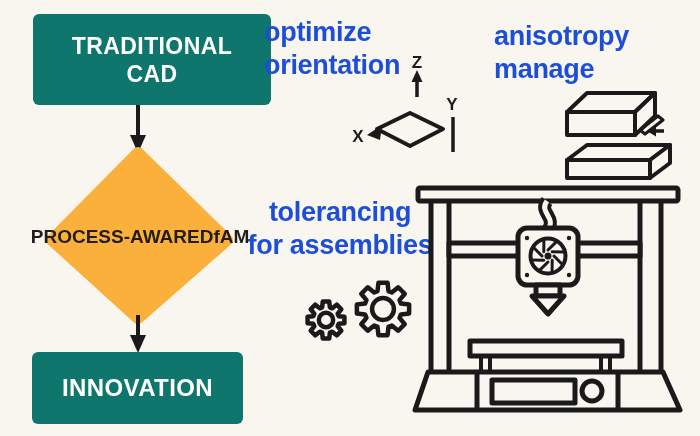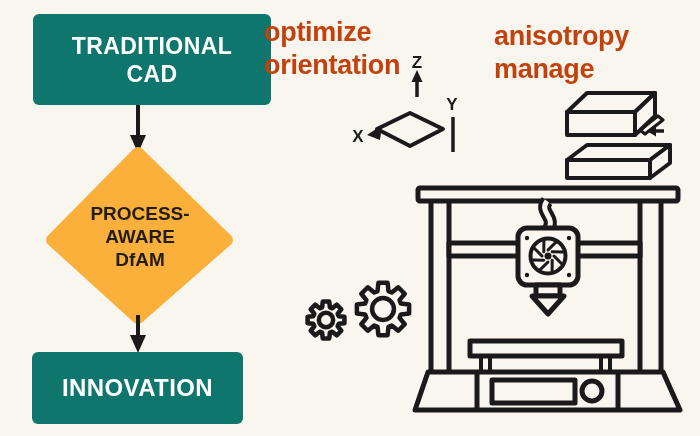--- a/index.html
+++ b/index.html
@@ -13,26 +13,26 @@
     position:absolute;display:flex;align-items:center;justify-content:center;
     text-align:center;font-weight:700;
   }
   .rectnode{
     background:#0f766e;border-radius:6px;color:#ffffff;
     font-size:23px;line-height:28px;letter-spacing:0.4px;
   }
   #node-innovation{font-size:24px;}
   .diamond-wrap{position:absolute;}
   .diamond-label{
-    position:absolute;display:flex;flex-direction:column;align-items:center;justify-content:center;
+    position:absolute;display:flex;flex-direction:row;align-items:center;justify-content:center;
     font-weight:700;font-size:19px;line-height:23px;color:#221d18;text-align:center;
   }
   .ann{
     position:absolute;font-weight:700;font-size:27px;line-height:33px;
-    color:#c2410c;letter-spacing:-0.3px;white-space:nowrap;
+    color:#1d4ed8;letter-spacing:-0.3px;white-space:nowrap;
   }
   .ann-center{text-align:center;}
   svg{position:absolute;display:block;}
   .axis-label{font-family:"Liberation Sans",sans-serif;font-weight:700;font-size:17px;fill:#1a1a1a;}
 </style>
 </head>
 <body>
 
 <div id="stage">
 
@@ -94,20 +94,24 @@
       <rect x="15" y="27" width="68" height="23"></rect>
 
       <polygon points="15,75 35,60 118,60 98,75"></polygon>
       <polygon points="98,75 118,60 118,78 98,93"></polygon>
       <rect x="15" y="75" width="83" height="18"></rect>
     </g>
     <line x1="112" y1="46" x2="103" y2="46" stroke="#1a1a1a" stroke-width="3.5"></line>
     <polygon points="95,46 104,40.5 104,51.5" fill="#1a1a1a"></polygon>
   </svg>
 
+  <div class="ann ann-center" style="left:245px;top:196px;width:190px;">
+    <div>tolerancing</div>
+    <div>for assemblies</div>
+  </div>
 
   <svg style="left:290px;top:263px;" width="135" height="95" viewBox="0 0 135 95">
     <g fill="#f9f6ef" stroke="#1a1a1a">
       <g transform="translate(36,57) scale(0.55)">
         <path vector-effect="non-scaling-stroke" stroke-width="4.5" stroke-linejoin="round" d="M23,-7 L33.5,-5.9 L33.5,5.9 L23,7 L21.2,11.3 L27.9,19.5 L19.5,27.9 L11.3,21.2 L7,23 L5.9,33.5 L-5.9,33.5 L-7,23 L-11.3,21.2 L-19.5,27.9 L-27.9,19.5 L-21.2,11.3 L-23,7 L-33.5,5.9 L-33.5,-5.9 L-23,-7 L-21.2,-11.3 L-27.9,-19.5 L-19.5,-27.9 L-11.3,-21.2 L-7,-23 L-5.9,-33.5 L5.9,-33.5 L7,-23 L11.3,-21.2 L19.5,-27.9 L27.9,-19.5 L21.2,-11.3 Z"></path>
         <circle vector-effect="non-scaling-stroke" cx="0" cy="0" r="13" stroke-width="4.5"></circle>
       </g>
       <g transform="translate(93,46) scale(0.78)">
         <path vector-effect="non-scaling-stroke" stroke-width="4.5" stroke-linejoin="round" d="M23,-7 L33.5,-5.9 L33.5,5.9 L23,7 L21.2,11.3 L27.9,19.5 L19.5,27.9 L11.3,21.2 L7,23 L5.9,33.5 L-5.9,33.5 L-7,23 L-11.3,21.2 L-19.5,27.9 L-27.9,19.5 L-21.2,11.3 L-23,7 L-33.5,5.9 L-33.5,-5.9 L-23,-7 L-21.2,-11.3 L-27.9,-19.5 L-19.5,-27.9 L-11.3,-21.2 L-7,-23 L-5.9,-33.5 L5.9,-33.5 L7,-23 L11.3,-21.2 L19.5,-27.9 L27.9,-19.5 L21.2,-11.3 Z"></path>
         <circle vector-effect="non-scaling-stroke" cx="0" cy="0" r="14" stroke-width="4.5"></circle>

